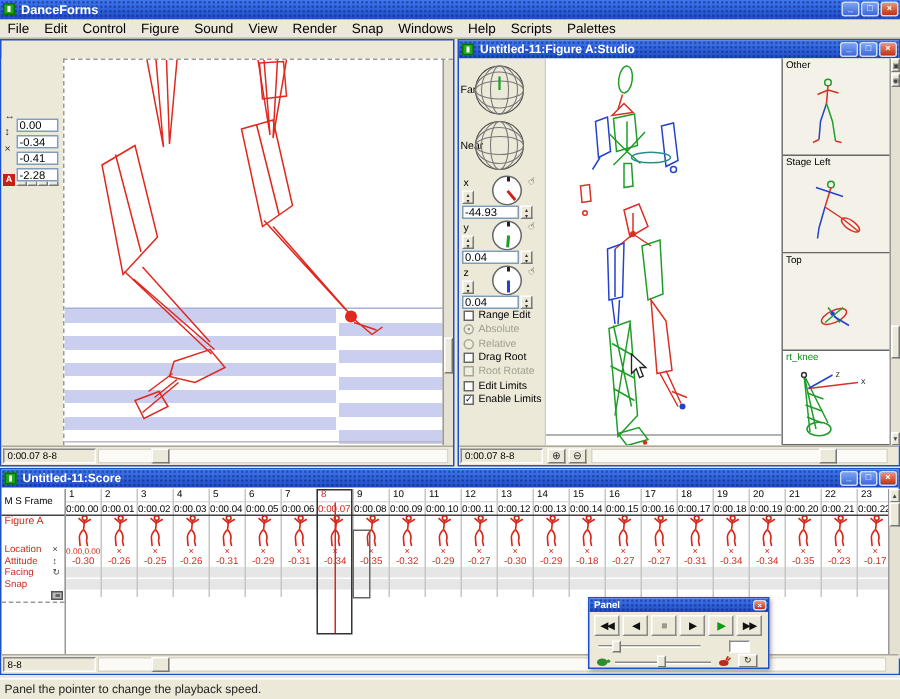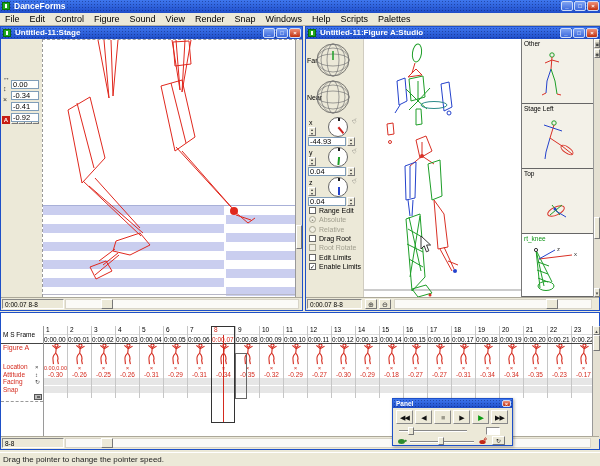--- a/index.html
+++ b/index.html
@@ -121,41 +121,32 @@
   <span class="wbtns">
     <span class="wbtn">_</span>
     <span class="wbtn">□</span>
     <span class="wbtn close">×</span>
   </span>
 </div>
 
 <div id="menubar"><span class="menu-item">File</span><span class="menu-item">Edit</span><span class="menu-item">Control</span><span class="menu-item">Figure</span><span class="menu-item">Sound</span><span class="menu-item">View</span><span class="menu-item">Render</span><span class="menu-item">Snap</span><span class="menu-item">Windows</span><span class="menu-item">Help</span><span class="menu-item">Scripts</span><span class="menu-item">Palettes</span></div>
 
 <div class="win" id="stage-window" style="left:0;top:26px;width:303px;height:285px;">
-  <div class="wtitle">
-    <span class="wicon"></span>
-    <span>Untitled-11:Stage</span>
-    <span class="wbtns">
-      <span class="wbtn">_</span>
-      <span class="wbtn">□</span>
-      <span class="wbtn close">×</span>
-    </span>
-  </div>
   <div class="abs" id="stage-sidebar" style="left:0;top:12px;width:41px;bottom:13px;background:#ECE9D8;">
     <div class="abs" id="stage-figbar" style="left:1px;top:77px;width:39px;height:9px;">
       <span class="figA">A</span>
       <span class="slotbtn" style="left:9px;"></span>
       <span class="slotbtn" style="left:16px;"></span>
       <span class="slotbtn" style="left:23px;"></span>
       <span class="slotbtn" style="left:30px;"></span>
     </div>
   <div class="st-row" style="top: 34px;"><span class="st-ic">↔</span><span class="fld st-fld">0.00</span></div>
       <div class="st-row" style="top: 45px;"><span class="st-ic">↕</span><span class="fld st-fld">-0.34</span></div>
       <div class="st-row" style="top: 56px;"><span class="st-ic">×</span><span class="fld st-fld">-0.41</span></div>
-      <div class="st-row" style="top: 67px;"><span class="st-ic"></span><span class="fld st-fld">-0.92</span></div>
+      <div class="st-row" style="top: 67px;"><span class="st-ic"></span><span class="fld st-fld">-2.28</span></div>
     </div>
   <div class="abs" id="stage-canvas" style="left:41px;top:12px;right:0;bottom:13px;background:#fff;border-top:1px dashed #999;border-left:1px dashed #999;overflow:hidden;">
     <div class="abs" style="left:0;top:165px;width:258px;height:1px;background:#A8B0D8;"></div>
     <div class="abs" style="left:0;top:166px;width:181px;height:81px;background:repeating-linear-gradient(to bottom,#CACEEF 0 9px,transparent 9px 18px);"></div>
     <div class="abs" style="left:183px;top:175px;width:75px;height:81px;background:repeating-linear-gradient(to bottom,#CACEEF 0 9px,transparent 9px 18px);"></div>
     <div class="abs" style="left:0;top:254px;width:258px;height:1px;background:#B8B8C8;"></div>
     <svg width="258" height="259" viewBox="0 0 258 259" style="position:absolute;left:0;top:0;">
       <g stroke="#E0281E" fill="none" stroke-width="1">
         <path d="M55,0 L66,58 L61,0"></path>
         <path d="M68,0 L70,56 L75,0"></path>
@@ -381,20 +372,29 @@
   <div class="wfoot">
     <span class="statcell" style="width:55px;">0:00.07 8-8</span>
     <span class="zbtn" style="left:59px;">⊕</span>
     <span class="zbtn" style="left:73px;">⊖</span>
     <span class="htrack" style="left:88px;width:198px;"></span>
     <span class="hthumb" style="left:240px;"></span>
   </div>
 </div>
 
 <div class="win" id="score-window" style="left:0;top:312px;width:600px;height:138px;background:#fff;">
+  <div class="wtitle">
+    <span class="wicon"></span>
+    <span>Untitled-11:Score</span>
+    <span class="wbtns">
+      <span class="wbtn">_</span>
+      <span class="wbtn">□</span>
+      <span class="wbtn close">×</span>
+    </span>
+  </div>
   <div class="band" style="left:42px;top:65px;width:549px;height:7px;"></div>
   <div class="band" style="left:42px;top:73px;width:549px;height:7px;"></div>
   <div class="abs" id="score-grid" style="left:0;top:0;width:591px;height:126px;overflow:hidden;">
       <div class="score-col" style="left: 42px;">
         <div class="fnum">1</div>
         <div class="ftime">0:00.00</div>
         <div class="fig"><svg class="sfig" viewBox="0 0 20 24">
             <use href="#score-figure"></use>
           </svg></div>
         <div class="fval">
@@ -707,14 +707,14 @@
   <div class="ptrack" style="left:17px;top:42px;width:64px;"></div>
   <div class="pthumb" style="left:45px;top:38px;"></div>
   <svg width="10" height="8" viewBox="0 0 10 8" style="position:absolute;left:85px;top:38px;">
     <ellipse cx="4.5" cy="5" rx="3.2" ry="2" fill="#C22818"></ellipse>
       <path d="M6,3 L7.5,0.5 M7,3.4 L9,1.5" stroke="#C22818" stroke-width="1" fill="none"></path>
   </svg>
   <div class="loopbtn" style="left:99px;top:37px;">↻</div>
 </div>
 
 <div id="app-status">
-  <span>Drag the pointer to change the pointer speed.</span>
+  <span>Panel the pointer to change the playback speed.</span>
 </div>
 
 </body></html>

